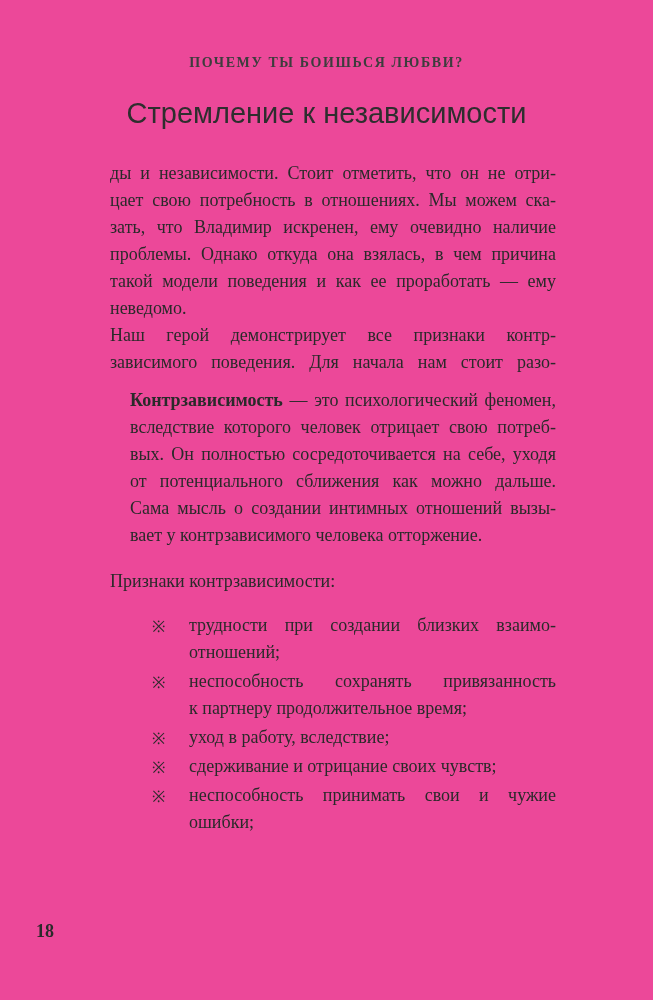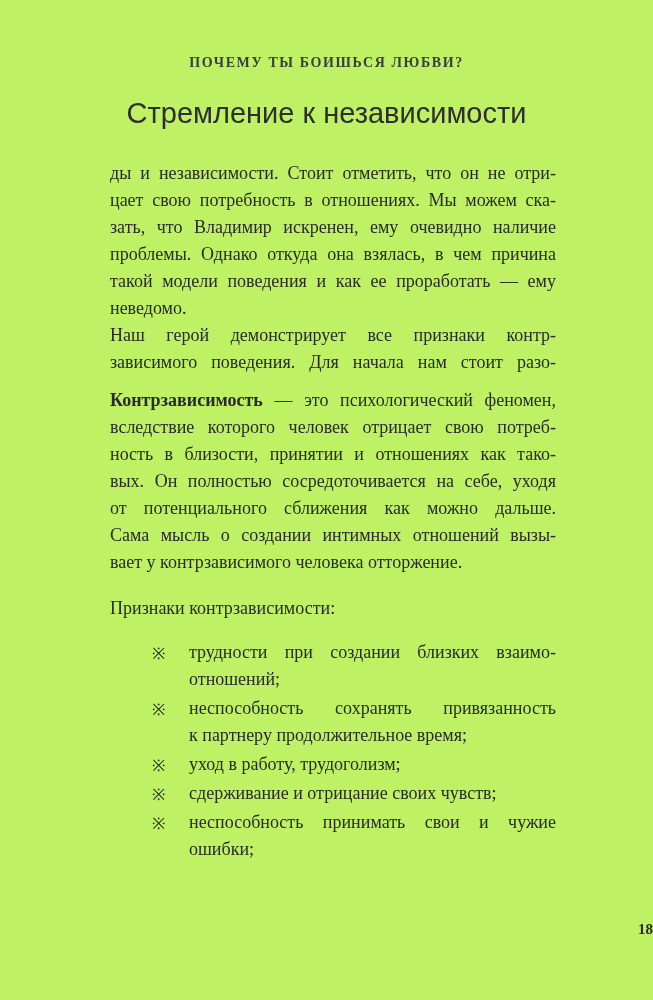--- a/index.html
+++ b/index.html
@@ -2,21 +2,21 @@
 <html lang="ru"><head>
 <meta charset="utf-8">
 <style>
   html, body { margin: 0; padding: 0; }
   body { background: #ffffff; }
 
   .page {
     position: relative;
     width: 653px;
     height: 1000px;
-    background: #bef264;
+    background: #ec4899;
     font-family: "Liberation Serif", serif;
     color: #2a2a2a;
     overflow: hidden;
   }
 
   .running-head {
     position: absolute;
     top: 55px;
     left: 0;
     width: 100%;
@@ -44,21 +44,21 @@
     position: absolute;
     top: 160px;
     left: 110px;
     width: 446px;
     font-size: 18px;
     line-height: 27px;
   }
 
   .para { margin: 0; }
   .para-2 { }
-  .para-3 { margin-top: 11px; }
+  .para-3 { margin-top: 11px; margin-left: 20px; }
 
   .jline { text-align: justify; text-align-last: justify; }
   .lline { text-align: left; }
 
   .bold { font-weight: 700; }
 
   .signs-heading {
     margin-top: 19px;
     font-weight: 400;
   }
@@ -78,23 +78,23 @@
     font-size: 16px;
     color: #2a2a2a;
   }
 
   .page-number {
     position: absolute;
     top: 921px;
     left: 0;
     width: 100%;
     box-sizing: border-box;
-    padding-left: 21px;
-    text-align: right;
-    font-size: 15px;
+    padding-left: 36px;
+    text-align: left;
+    font-size: 18px;
     font-weight: 700;
     color: #2a2a2a;
   }
 </style>
 </head>
 <body>
 
 <div class="page">
 
   <div class="running-head">ПОЧЕМУ ТЫ БОИШЬСЯ ЛЮБВИ?</div>
@@ -113,21 +113,20 @@
     </div>
 
     <div class="para para-2">
       <div class="jline">Наш герой демонстрирует все признаки контр-</div>
       <div class="jline">зависимого поведения. Для начала нам стоит разо-</div>
     </div>
 
     <div class="para para-3">
       <div class="jline"><span class="bold">Контрзависимость</span><span> — это психологический феномен,</span></div>
       <div class="jline">вследствие которого человек отрицает свою потреб-</div>
-      <div class="jline">ность в близости, принятии и отношениях как тако-</div>
       <div class="jline">вых. Он полностью сосредоточивается на себе, уходя</div>
       <div class="jline">от потенциального сближения как можно дальше.</div>
       <div class="jline">Сама мысль о создании интимных отношений вызы-</div>
       <div class="lline">вает у контрзависимого человека отторжение.</div>
     </div>
 
     <div class="signs-heading">Признаки контрзависимости:</div>
 
     <div class="bullet-list">
 
@@ -138,21 +137,21 @@
       </div>
 
       <div class="bullet-item">
         <span class="bullet-marker">※</span>
         <div class="jline">неспособность сохранять привязанность</div>
         <div class="lline">к партнеру продолжительное время;</div>
       </div>
 
       <div class="bullet-item">
         <span class="bullet-marker">※</span>
-        <div class="lline">уход в работу, трудоголизм;</div>
+        <div class="lline">уход в работу, вследствие;</div>
       </div>
 
       <div class="bullet-item">
         <span class="bullet-marker">※</span>
         <div class="lline">сдерживание и отрицание своих чувств;</div>
       </div>
 
       <div class="bullet-item">
         <span class="bullet-marker">※</span>
         <div class="jline">неспособность принимать свои и чужие</div>

